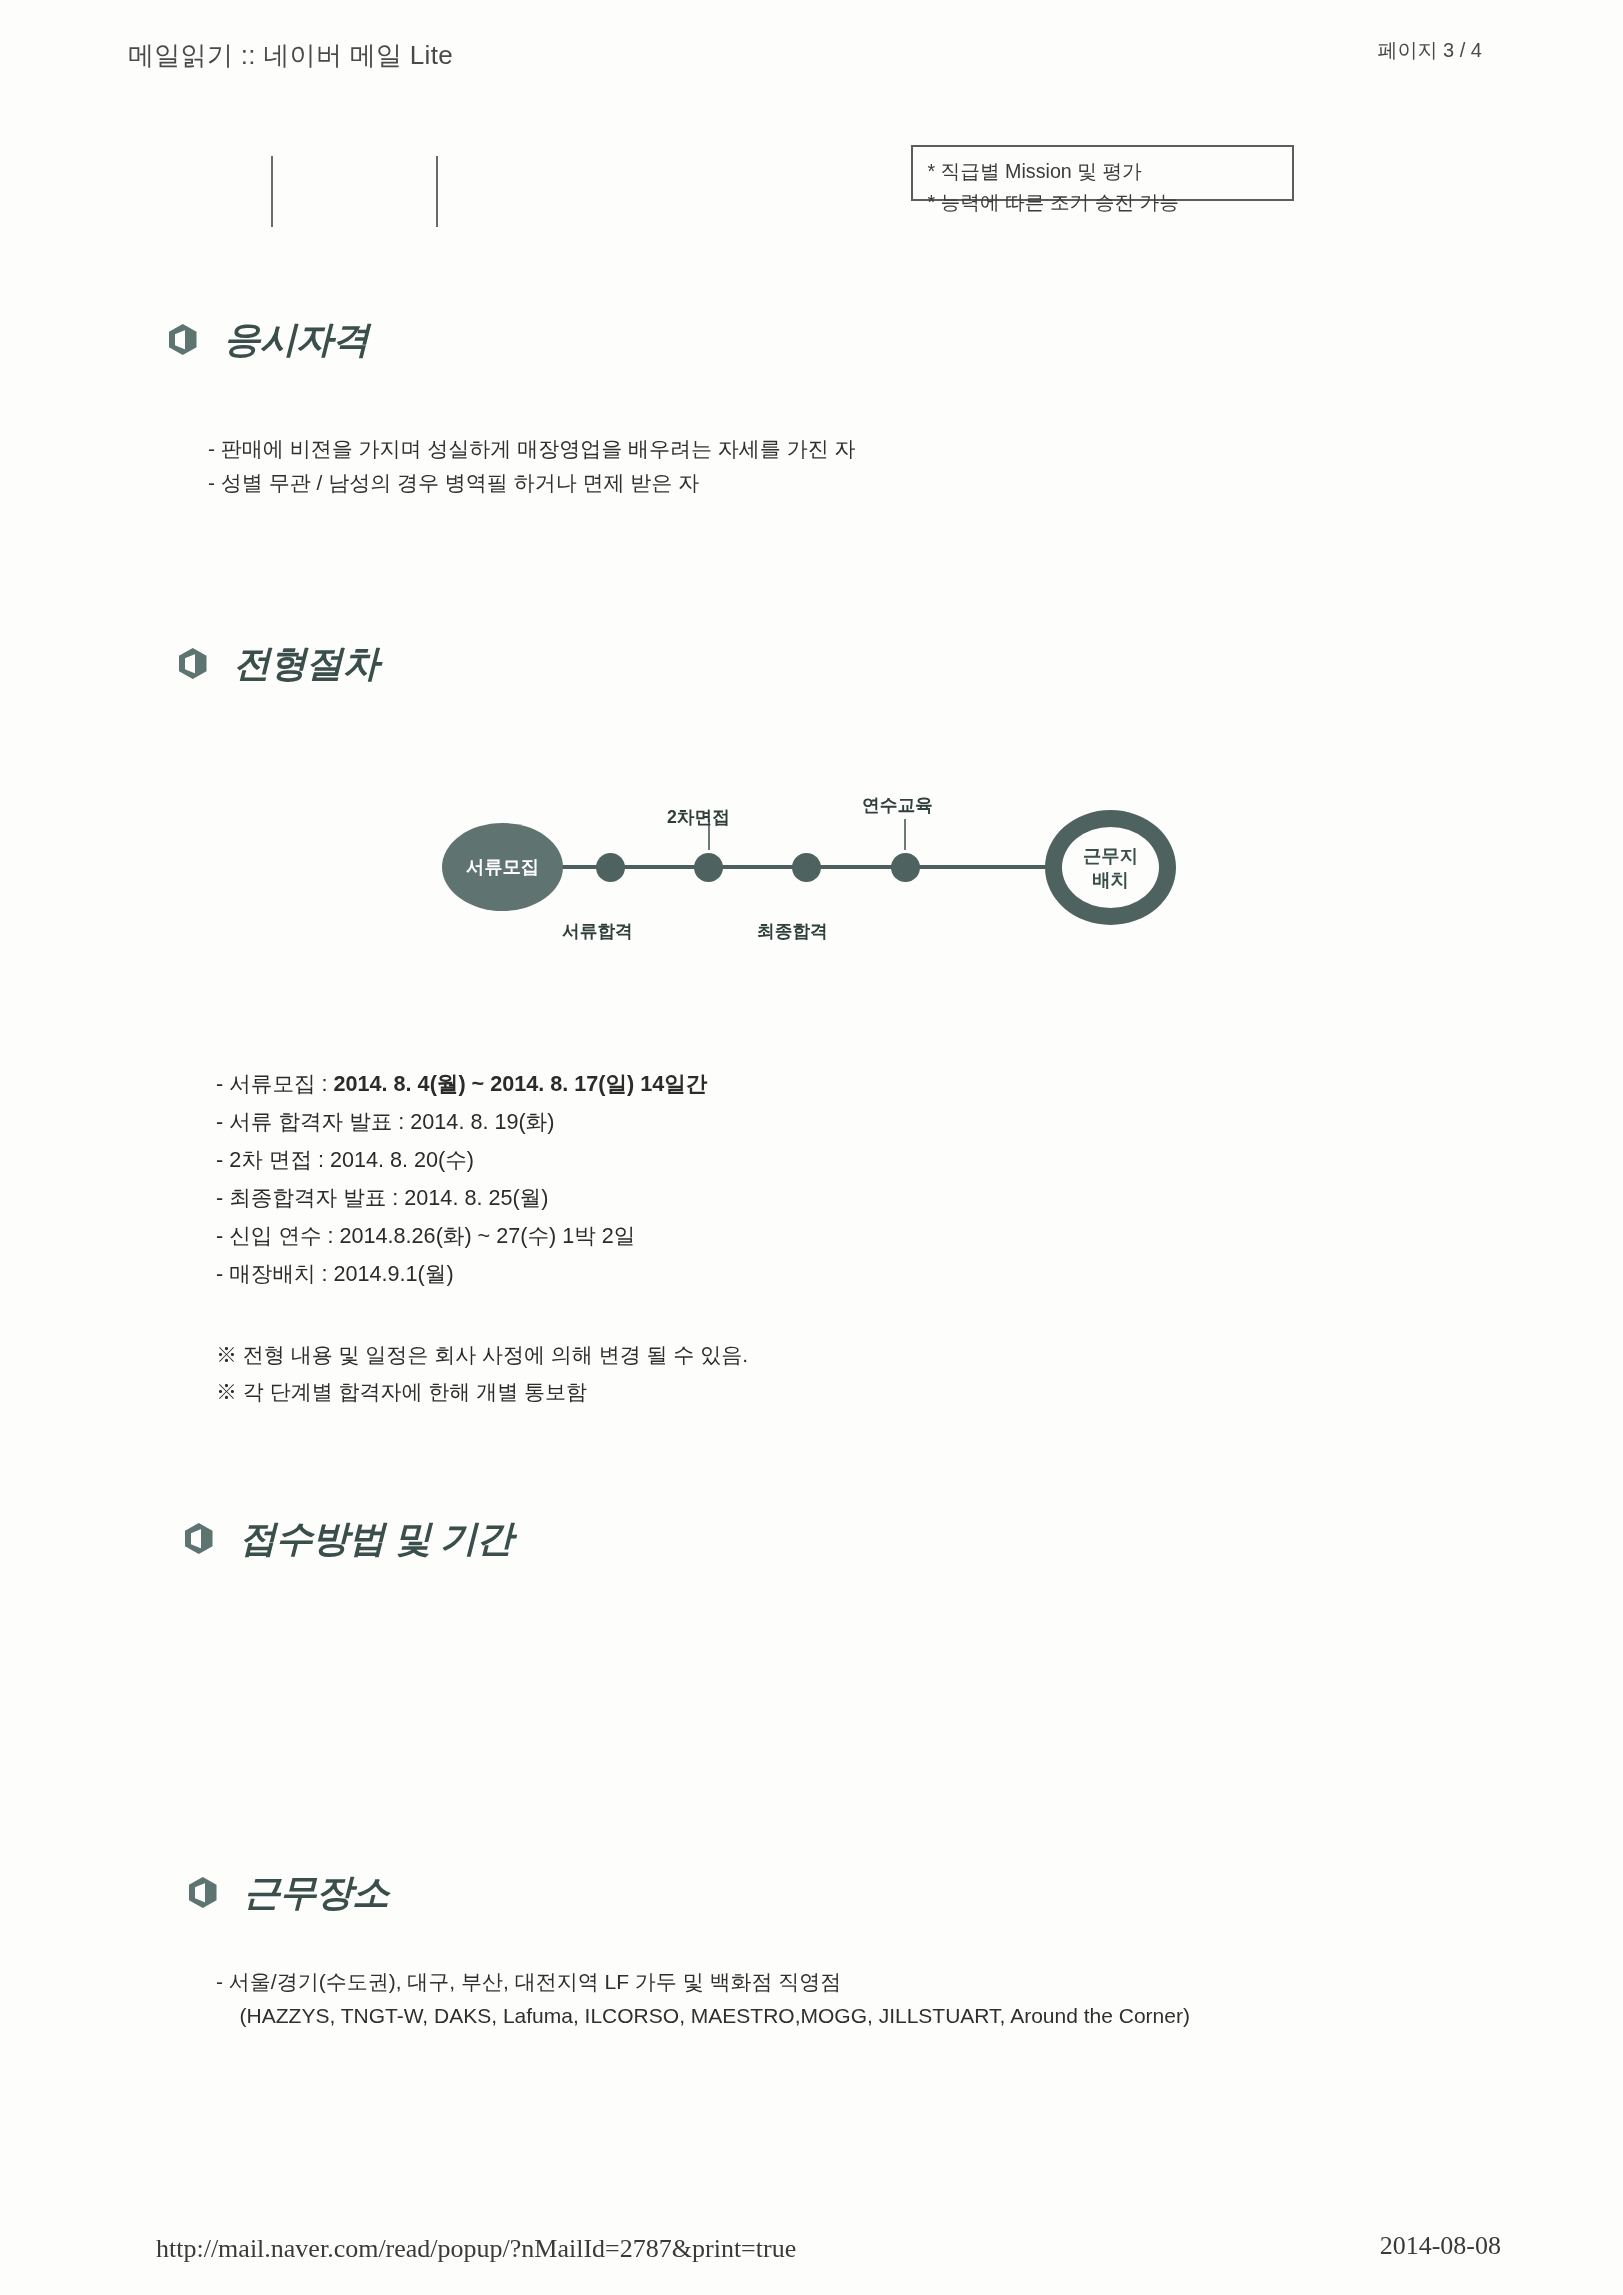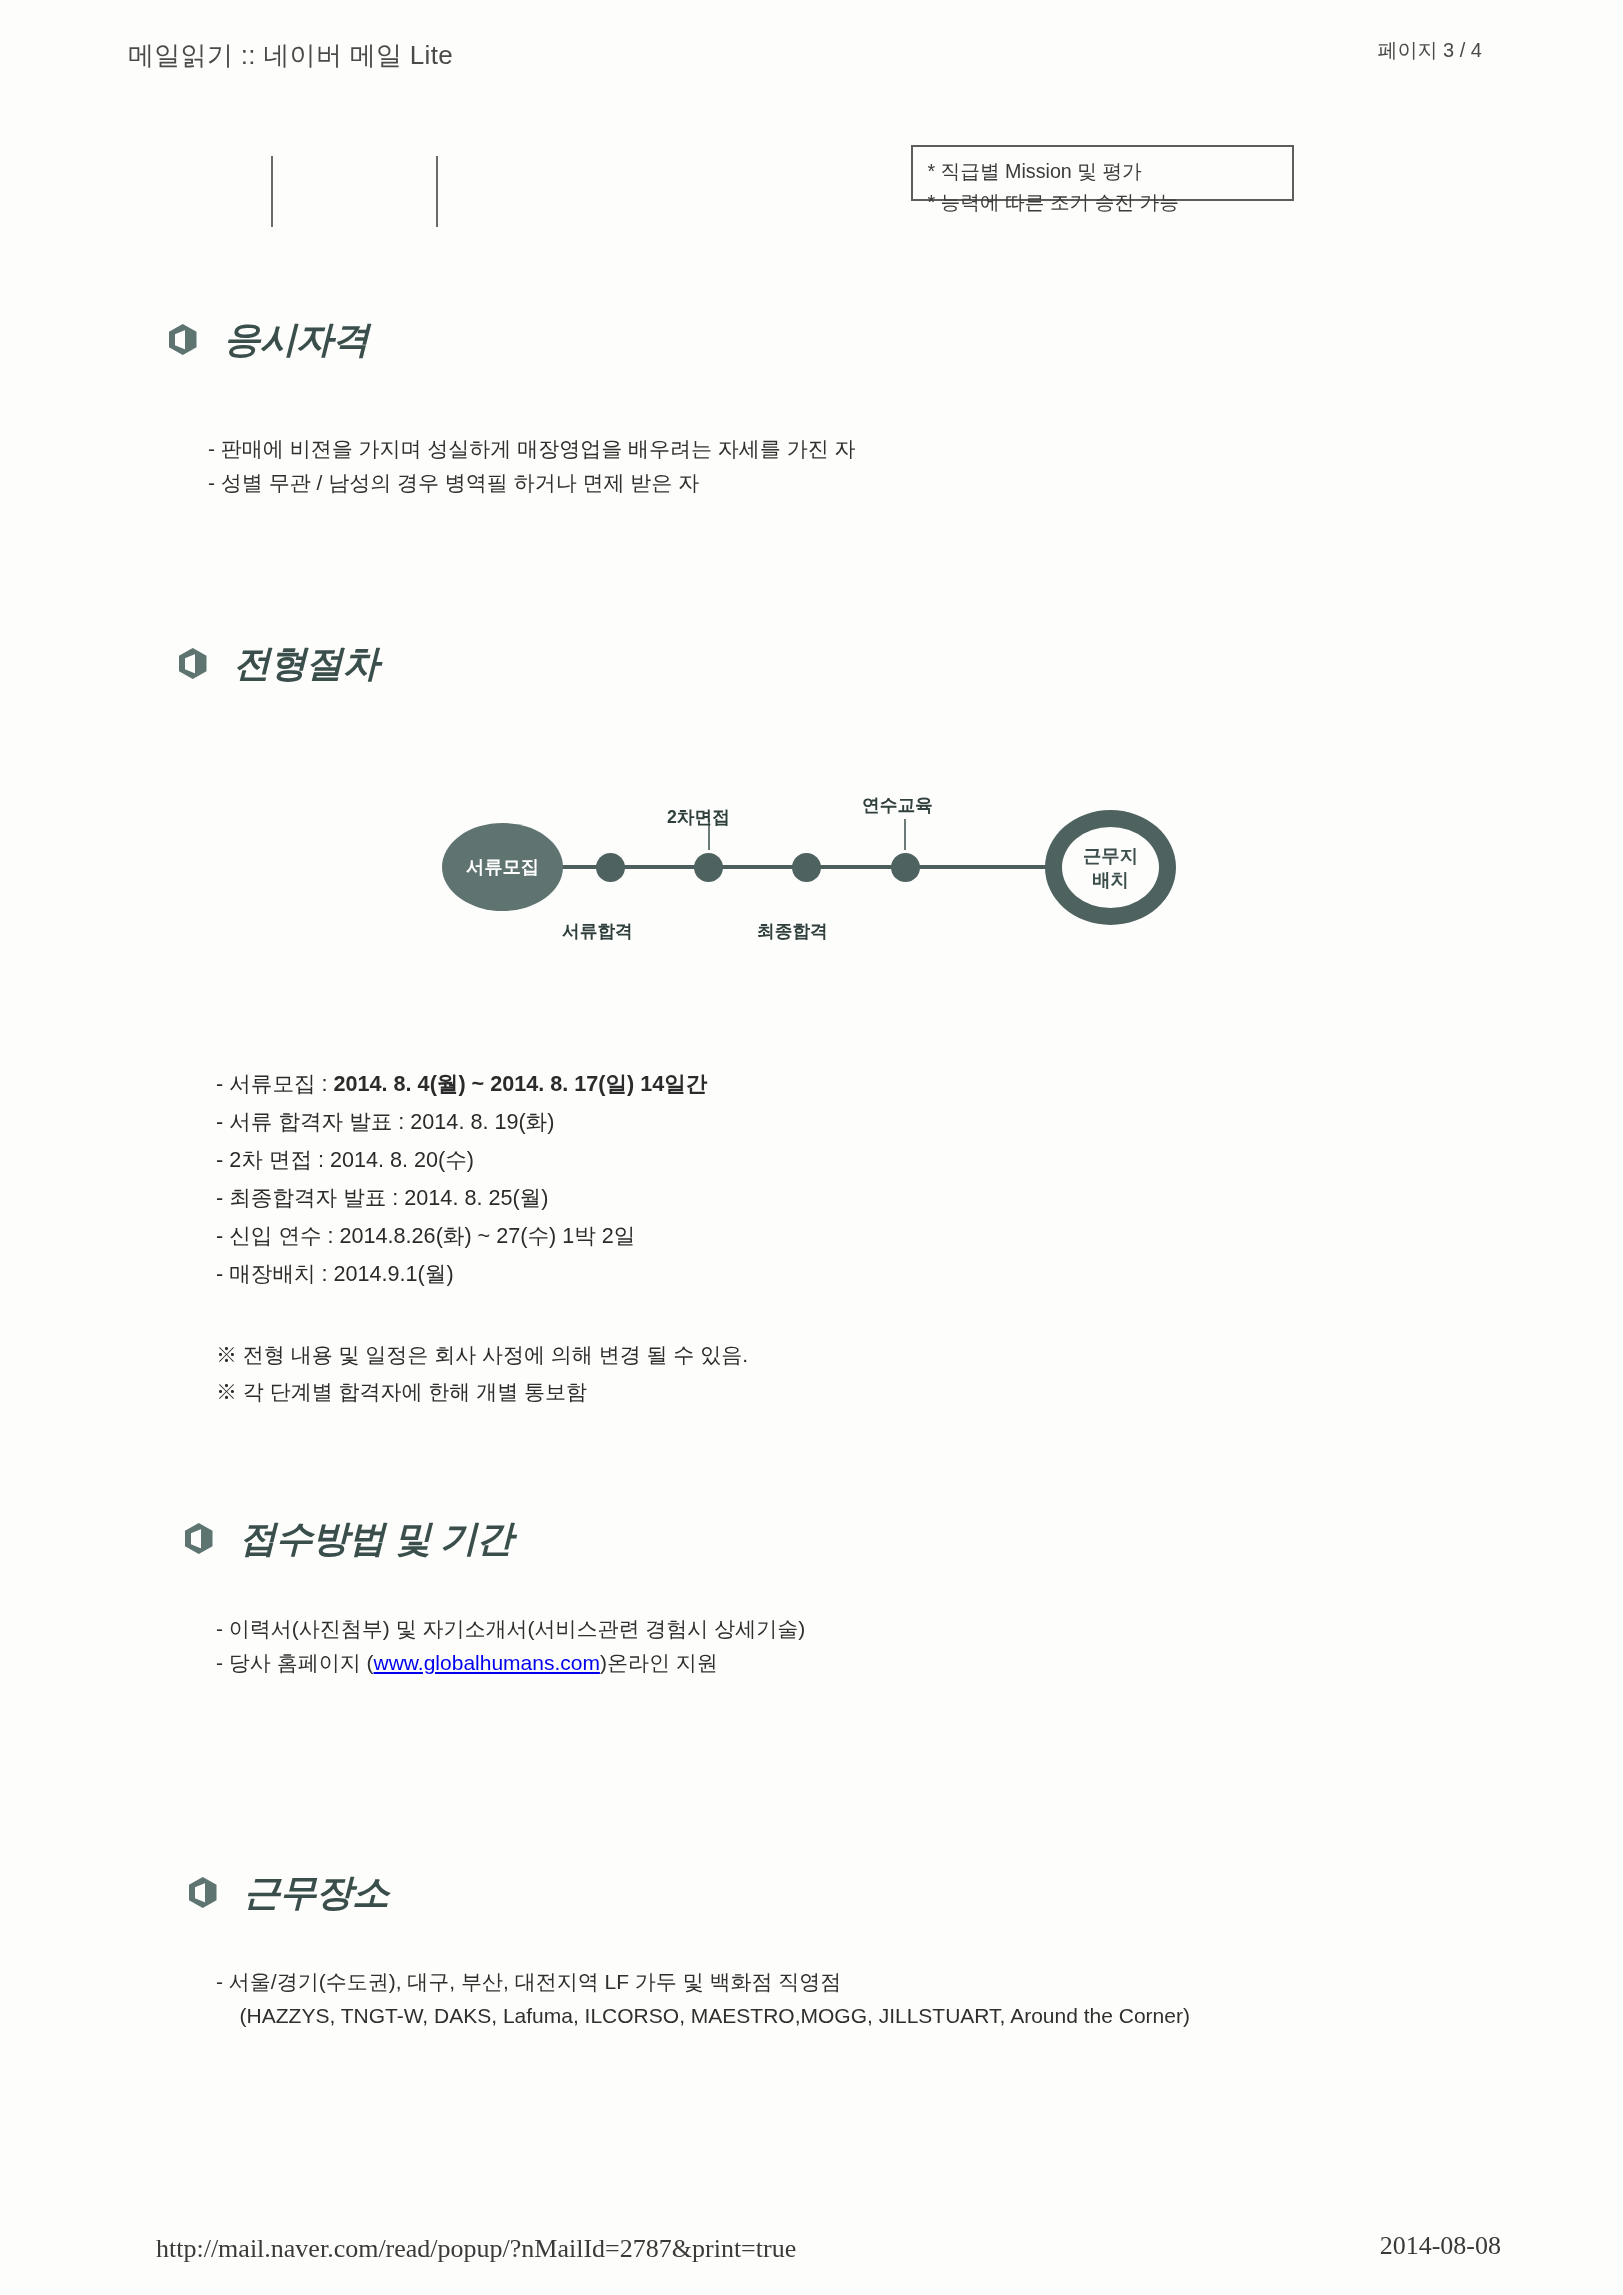--- a/index.html
+++ b/index.html
@@ -302,24 +302,20 @@
 
   <div class="notes">
     <div>※ 전형 내용 및 일정은 회사 사정에 의해 변경 될 수 있음.</div>
     <div>※ 각 단계별 합격자에 한해 개별 통보함</div>
   </div>
 
   <div class="sec sec-3">
     <span class="hex"></span>
     <span class="sec-title">접수방법 및 기간</span>
   </div>
-  <div class="bullets b3">
-    <div>- 이력서(사진첨부) 및 자기소개서(서비스관련 경험시 상세기술)</div>
-    <div><span>- 당사 홈페이지 (</span><a class="link" href="#">www.globalhumans.com</a><span>)온라인 지원</span></div>
-  </div>
 
   <div class="sec sec-4">
     <span class="hex"></span>
     <span class="sec-title">근무장소</span>
   </div>
   <div class="bullets b4">
     <div>- 서울/경기(수도권), 대구, 부산, 대전지역 LF 가두 및 백화점 직영점</div>
     <div class="indent2">(HAZZYS, TNGT-W, DAKS, Lafuma, ILCORSO, MAESTRO,MOGG, JILLSTUART, Around the Corner)</div>
   </div>
 

